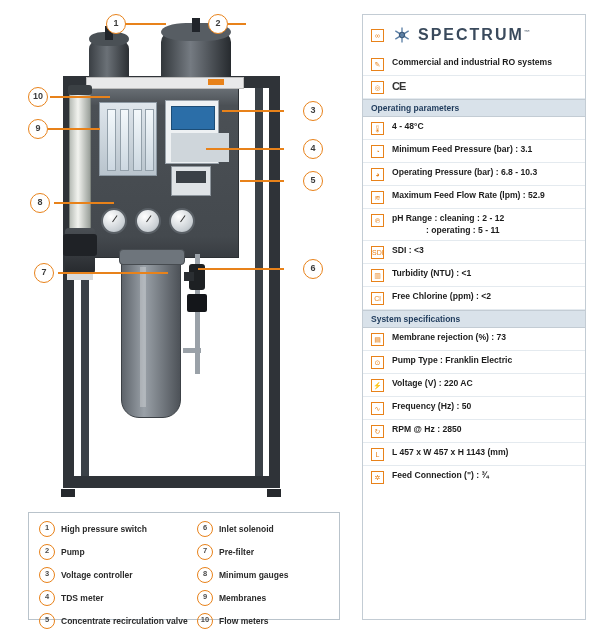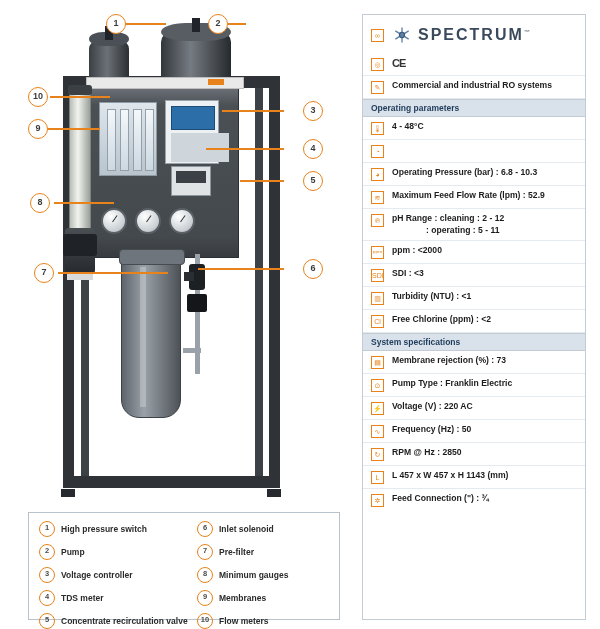--- a/index.html
+++ b/index.html
@@ -341,60 +341,57 @@
             <circle cx="12" cy="12" r="3" stroke="#3a5a7d"></circle>
           </g>
         </svg>
       </div>
       <div class="brand-name">
         <span>SPECTRUM</span><span class="brand-tm">™</span>
       </div>
     </div>
 
     <div class="row">
+      <div class="ico">✎</div>
+      <div class="rtext">Commercial and industrial RO systems</div>
+    </div>
+
+    <div class="row">
       <div class="ico">◎</div>
       <div class="ce">CE</div>
     </div>
 
-    <div class="row">
-      <div class="ico">✎</div>
-      <div class="rtext">Commercial and industrial RO systems</div>
-    </div>
-
     <div class="section-head">Operating parameters</div>
 
     <div class="row">
       <div class="ico">🌡</div>
       <div class="rtext">4 - 48°C</div>
     </div>
     <div class="row">
       <div class="ico">◔</div>
+      <div class="rtext">Minimum Feed Pressure (bar) : 3.1</div>
     </div>
     <div class="row">
       <div class="ico">◕</div>
       <div class="rtext">Operating Pressure (bar) : 6.8 - 10.3</div>
     </div>
     <div class="row">
       <div class="ico">≋</div>
       <div class="rtext">Maximum Feed Flow Rate (lpm) : 52.9</div>
     </div>
     <div class="row">
       <div class="ico">℗</div>
       <div>
         <div class="rtext">pH Range : cleaning : 2 - 12</div>
         <div class="rtext" style="padding-left:34px;">: operating : 5 - 11</div>
       </div>
     </div>
 
 
     <div class="row">
-      <div class="ico">ᵖᵖᵐ</div>
-      <div class="rtext">ppm : &lt;2000</div>
-    </div>
-    <div class="row">
       <div class="ico">SDI</div>
       <div class="rtext">SDI : &lt;3</div>
     </div>
     <div class="row">
       <div class="ico">▥</div>
       <div class="rtext">Turbidity (NTU) : &lt;1</div>
     </div>
     <div class="row">
       <div class="ico">Cl</div>
       <div class="rtext">Free Chlorine (ppm) : &lt;2</div>

